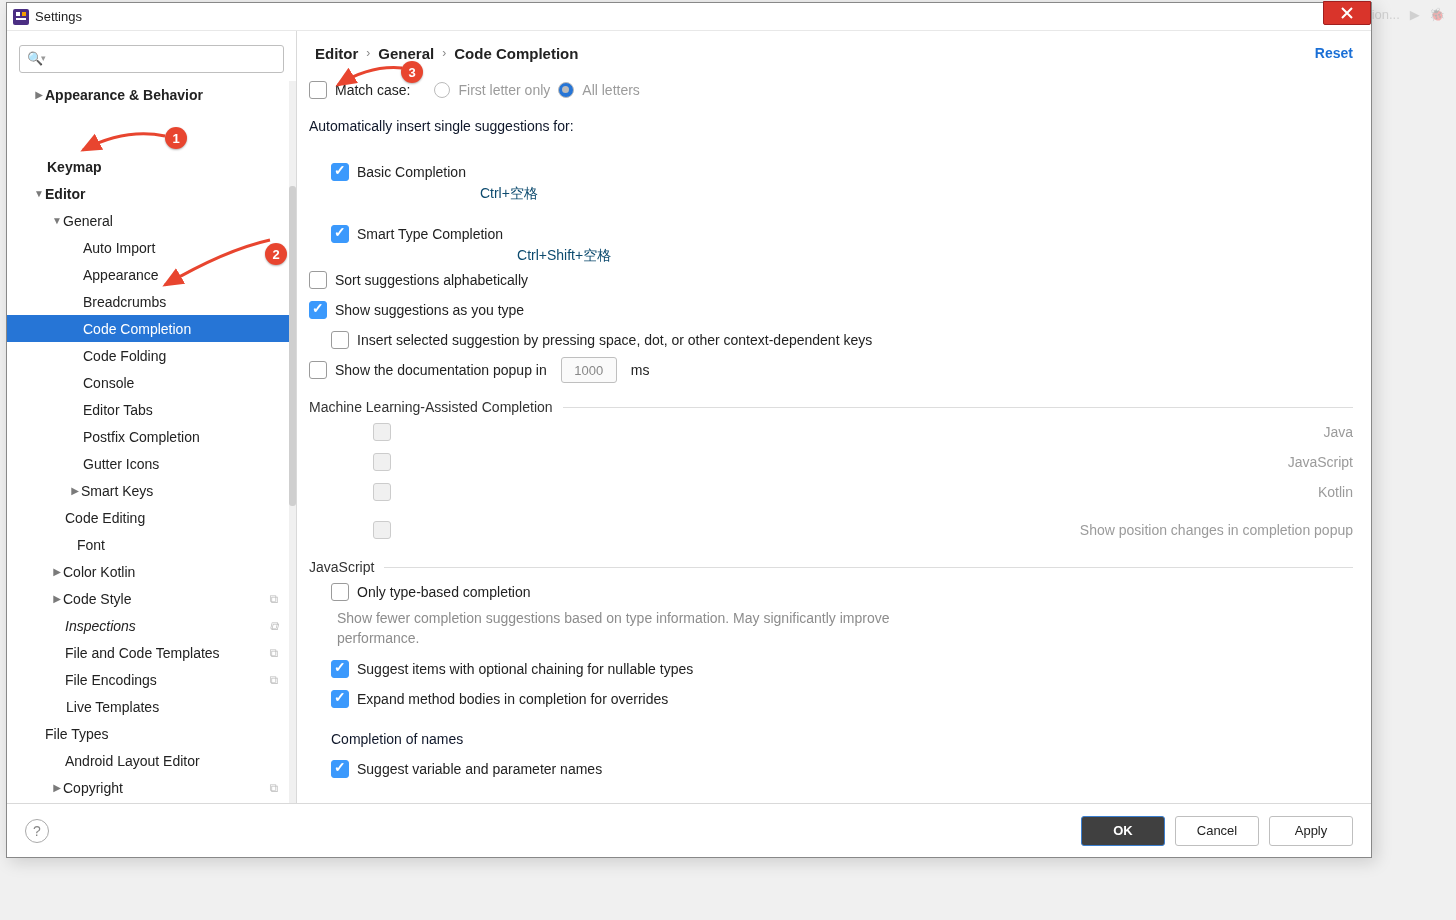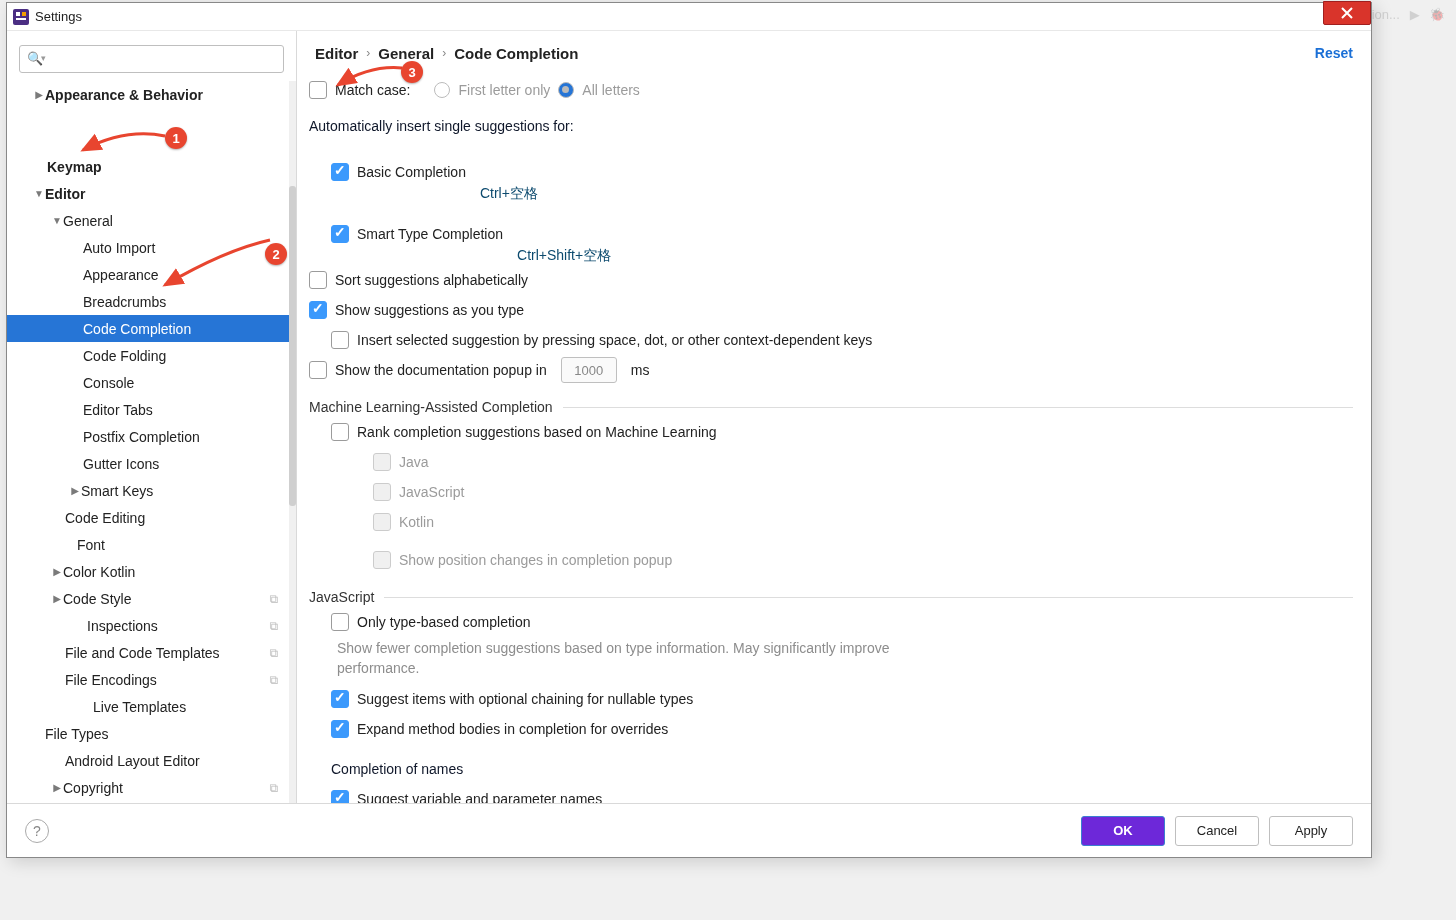--- a/index.html
+++ b/index.html
@@ -48,21 +48,21 @@
 .main { flex: 1; display: flex; flex-direction: column; overflow: hidden; }
 .breadcrumb { height: 44px; display: flex; align-items: center; padding: 0 18px; font-size: 15px; color: #222; }
 .breadcrumb .crumb { font-weight: 600; }
 .breadcrumb .sep { margin: 0 8px; color: #888; font-size: 12px; }
 .breadcrumb .reset { margin-left: auto; color: #1a6fd6; font-weight: 600; font-size: 14px; }
 
 .settings-content { flex: 1; overflow: auto; padding: 0 18px 12px 12px; font-size: 14px; color: #222; }
 .row { display: flex; align-items: center; min-height: 30px; gap: 8px; }
 .section-label { color: #0f172a; margin-top: 6px; }
 .indent1 { padding-left: 22px; }
-.indent3 { padding-left: 64px; }
+.indent3 { padding-left: 64px; justify-content: space-between; }
 
 input[type=checkbox].cb { width: 18px; height: 18px; appearance: none; border: 1px solid #9b9b9b; border-radius: 3px; background: #fff; position: relative; }
 input[type=checkbox].cb:checked { background: #3b99fc; border-color: #3b99fc; }
 input[type=checkbox].cb:checked::after { content: "✓"; color: #fff; position: absolute; left: 2px; top: -2px; font-size: 14px; font-weight: bold; }
 input[type=checkbox].cb:disabled { background: #f0f0f0; border-color: #ccc; }
 .cb.boxed { border: 2px solid #3b99fc; }
 
 .radio { width: 16px; height: 16px; border: 1.5px solid #bbb; border-radius: 50%; display: inline-block; position: relative; }
 .radio.sel::after { content: ""; position: absolute; left: 3px; top: 3px; width: 7px; height: 7px; background: #bbb; border-radius: 50%; }
 .disabled-text { color: #9b9b9b; }
@@ -73,21 +73,21 @@
 .group-hd { display: flex; align-items: center; margin-top: 14px; margin-bottom: 2px; color: #333; font-size: 14px; }
 .group-hd .line { flex: 1; height: 1px; background: #ddd; margin-left: 10px; }
 
 .hint { color: #8d8d8d; padding-left: 28px; max-width: 640px; line-height: 1.4; margin-top: 2px; margin-bottom: 6px; }
 
 
 .footer { height: 54px; border-top: 1px solid #d9d9d9; display: flex; align-items: center; padding: 0 18px; gap: 10px; }
 .help { width: 24px; height: 24px; border: 1.5px solid #aaa; border-radius: 50%; display: flex; align-items: center; justify-content: center; color: #888; font-size: 14px; }
 .spacer { flex: 1; }
 .btn { min-width: 84px; height: 30px; border: 1px solid #bfbfbf; background: #fff; border-radius: 3px; font-size: 13px; color: #222; }
-.btn.primary { background: #6d28d9; border-color: #3b7fd0; color: #fff; font-weight: 600; }
+.btn.primary { background: #404040; border-color: #3b7fd0; color: #fff; font-weight: 600; }
 
 
 .anno-badge { position: absolute; width: 22px; height: 22px; border-radius: 50%; background: #e8452f; color: #fff; font-size: 13px; font-weight: 600; display: flex; align-items: center; justify-content: center; z-index: 50; box-shadow: 0 1px 2px rgba(0,0,0,.3); }
 .anno-arrow { position: absolute; z-index: 49; pointer-events:none; }
 </style>
 </head>
 <body>
 
 <div class="bg-toolbar">
   <span class="bug">🐞</span>
@@ -179,33 +179,33 @@
           </div>
           <div class="node pad1" style="padding-left: 44px;">
             <span class="arrow">▶</span>
             <span class="lbl">Color Kotlin</span>
           </div>
           <div class="node pad1" style="padding-left: 44px;">
             <span class="arrow">▶</span>
             <span class="lbl">Code Style</span>
             <span class="copy-icon">⧉</span>
           </div>
-          <div class="node pad1" style="padding-left: 80px;">
+          <div class="node pad1" style="padding-left: 58px; font-style: italic;">
             <span class="lbl">Inspections</span>
             <span class="copy-icon">⧉</span>
           </div>
           <div class="node pad1" style="padding-left: 58px;">
             <span class="lbl">File and Code Templates</span>
             <span class="copy-icon">⧉</span>
           </div>
           <div class="node pad1" style="padding-left: 58px;">
             <span class="lbl">File Encodings</span>
             <span class="copy-icon">⧉</span>
           </div>
-          <div class="node pad1" style="padding-left: 86px;">
+          <div class="node pad1" style="padding-left: 59px;">
             <span class="lbl">Live Templates</span>
           </div>
           <div class="node pad1" style="padding-left: 38px;">
             <span class="lbl">File Types</span>
           </div>
           <div class="node pad1" style="padding-left: 58px;">
             <span class="lbl">Android Layout Editor</span>
           </div>
           <div class="node pad1" style="padding-left: 44px;">
             <span class="arrow">▶</span>
@@ -276,24 +276,20 @@
           <span>Show the documentation popup in</span>
           <input class="txtfield" type="text" disabled="" value="1000" style="">
           <span>ms</span>
         </div>
 
         <div class="group-hd">
           <span>Machine Learning-Assisted Completion</span>
           <span class="line"></span>
         </div>
 
-        <div class="row indent1">
-          <input type="checkbox" class="cb" style="">
-          <span>Rank completion suggestions based on Machine Learning</span>
-        </div>
         <div class="row indent3">
           <input type="checkbox" class="cb" disabled="" style="">
           <span class="disabled-text">Java</span>
         </div>
         <div class="row indent3">
           <input type="checkbox" class="cb" disabled="" style="">
           <span class="disabled-text">JavaScript</span>
         </div>
         <div class="row indent3">
           <input type="checkbox" class="cb" disabled="" style="">

